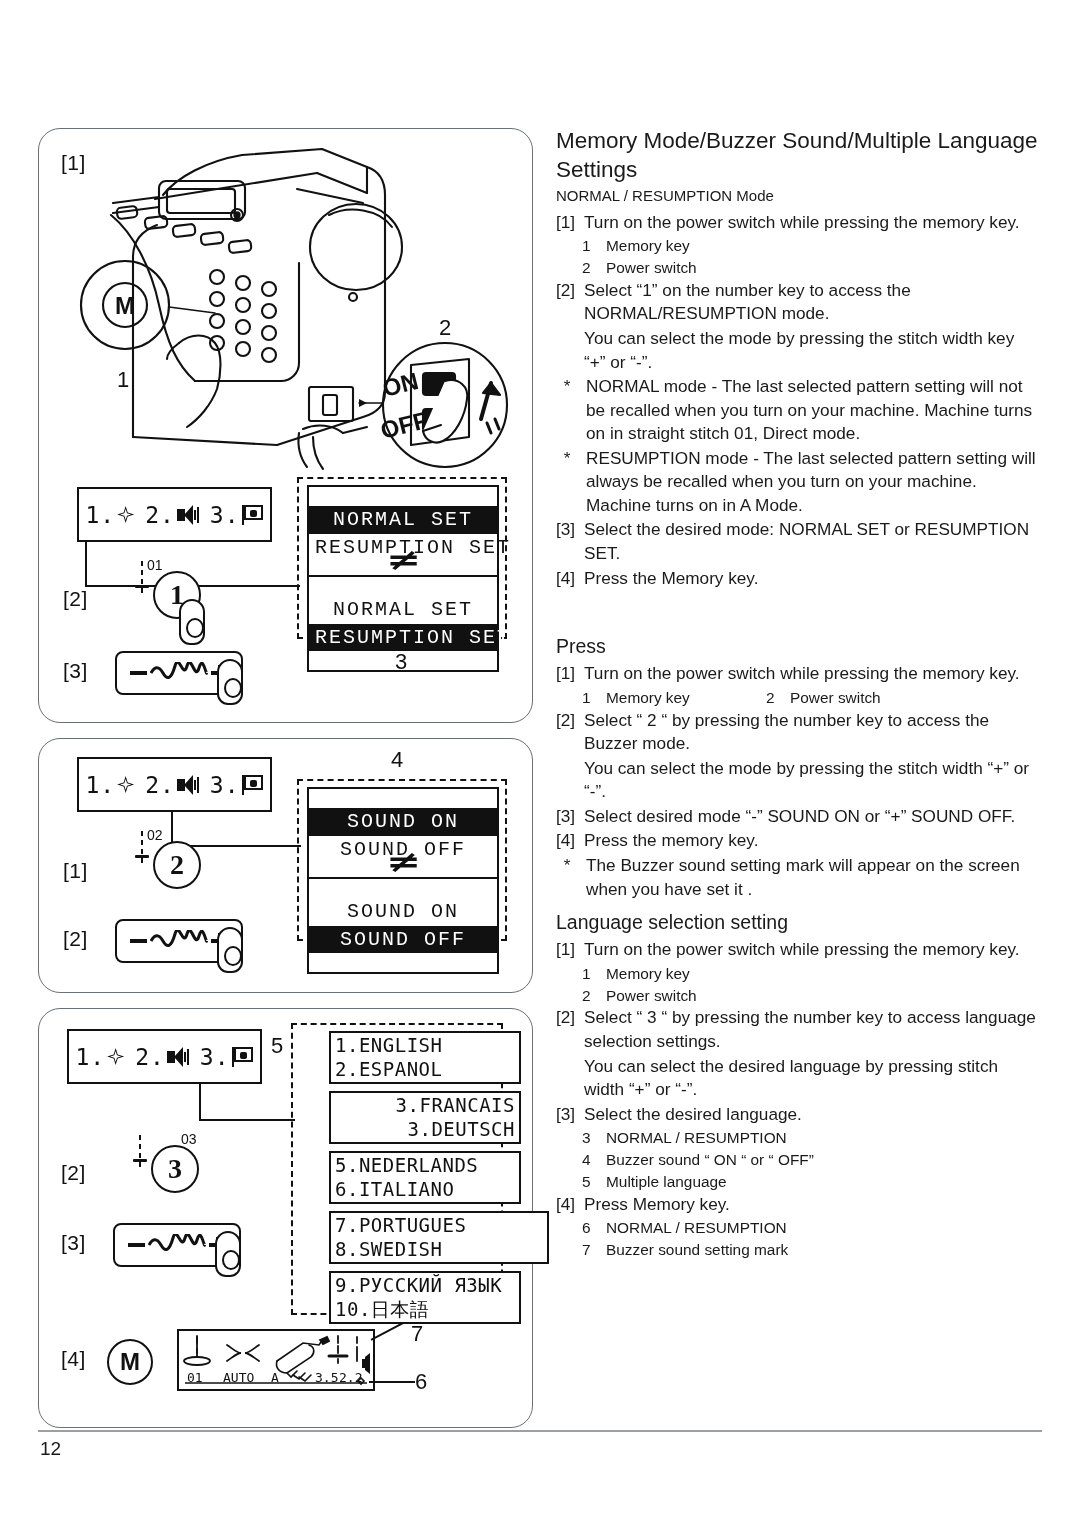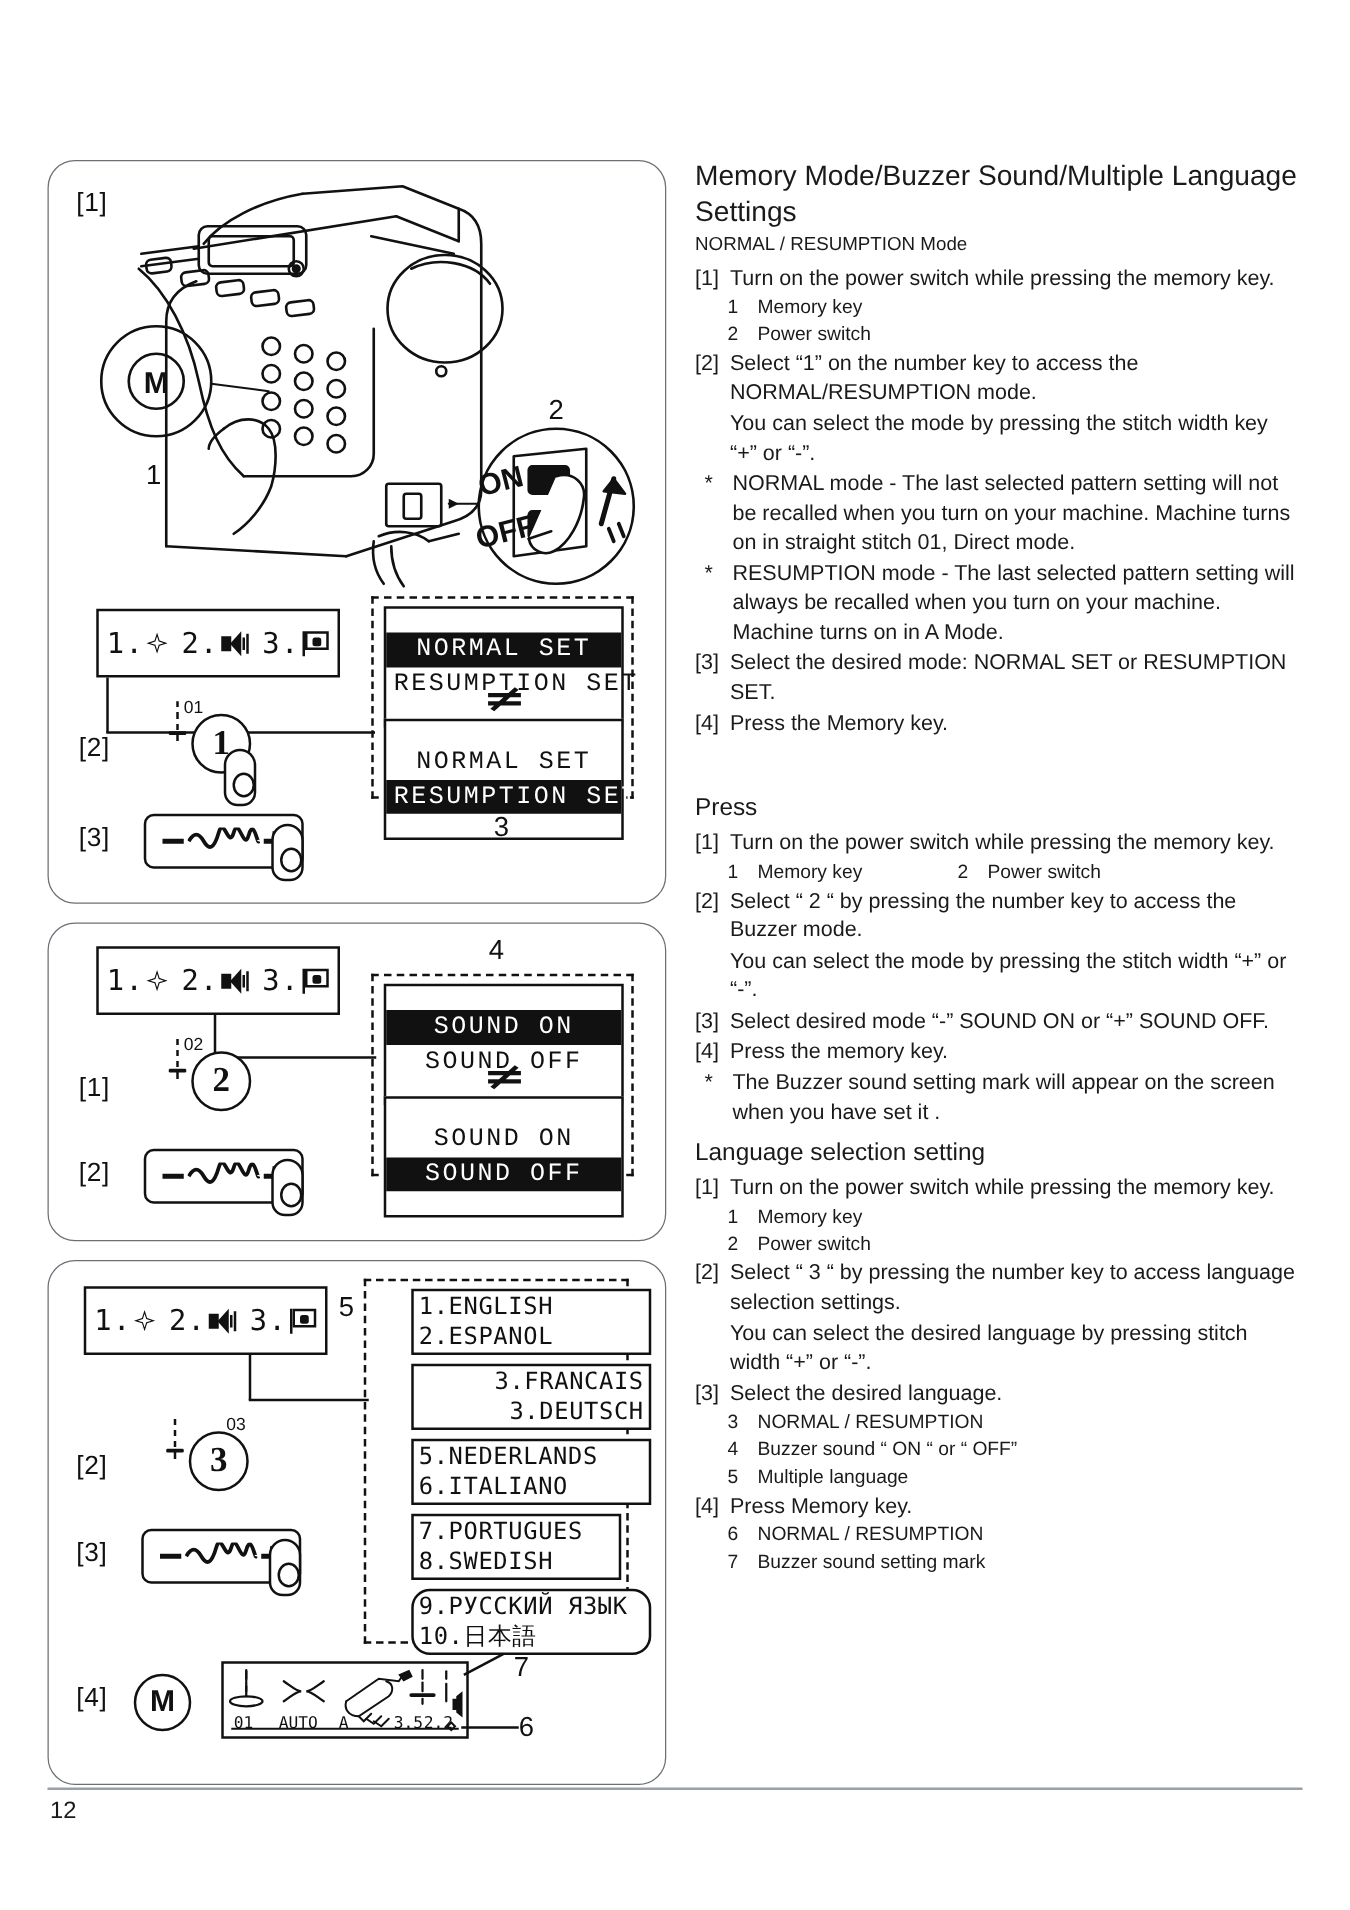--- a/index.html
+++ b/index.html
@@ -511,25 +511,25 @@
         <span class="lang-line">2.ESPANOL</span>
       </div>
       <div class="lang-box" style="left:8px;top:66px;width:192px;text-align:right;">
         <span class="lang-line">3.FRANCAIS</span>
         <span class="lang-line">3.DEUTSCH</span>
       </div>
       <div class="lang-box" style="left:8px;top:126px;width:192px;">
         <span class="lang-line">5.NEDERLANDS</span>
         <span class="lang-line">6.ITALIANO</span>
       </div>
-      <div class="lang-box" style="left:8px;top:186px;width:168px;">
+      <div class="lang-box" style="left:8px;top:186px;width:220px;">
         <span class="lang-line">7.PORTUGUES</span>
         <span class="lang-line">8.SWEDISH</span>
       </div>
-      <div class="lang-box" style="left:8px;top:246px;width:192px;border-radius:15px;">
+      <div class="lang-box" style="left:8px;top:246px;width:192px;">
         <span class="lang-line">9.РУССКИЙ ЯЗЫК</span>
         <span class="lang-line">10.日本語</span>
       </div>
     </div>
 
     <div class="step-tag" style="left:22px;top:152px;">[2]</div>
     <div class="needle-mark" style="left:94px;top:126px;width:16px;height:38px;">
       <span class="stem"></span>
         <span class="bar"></span>
     </div>

